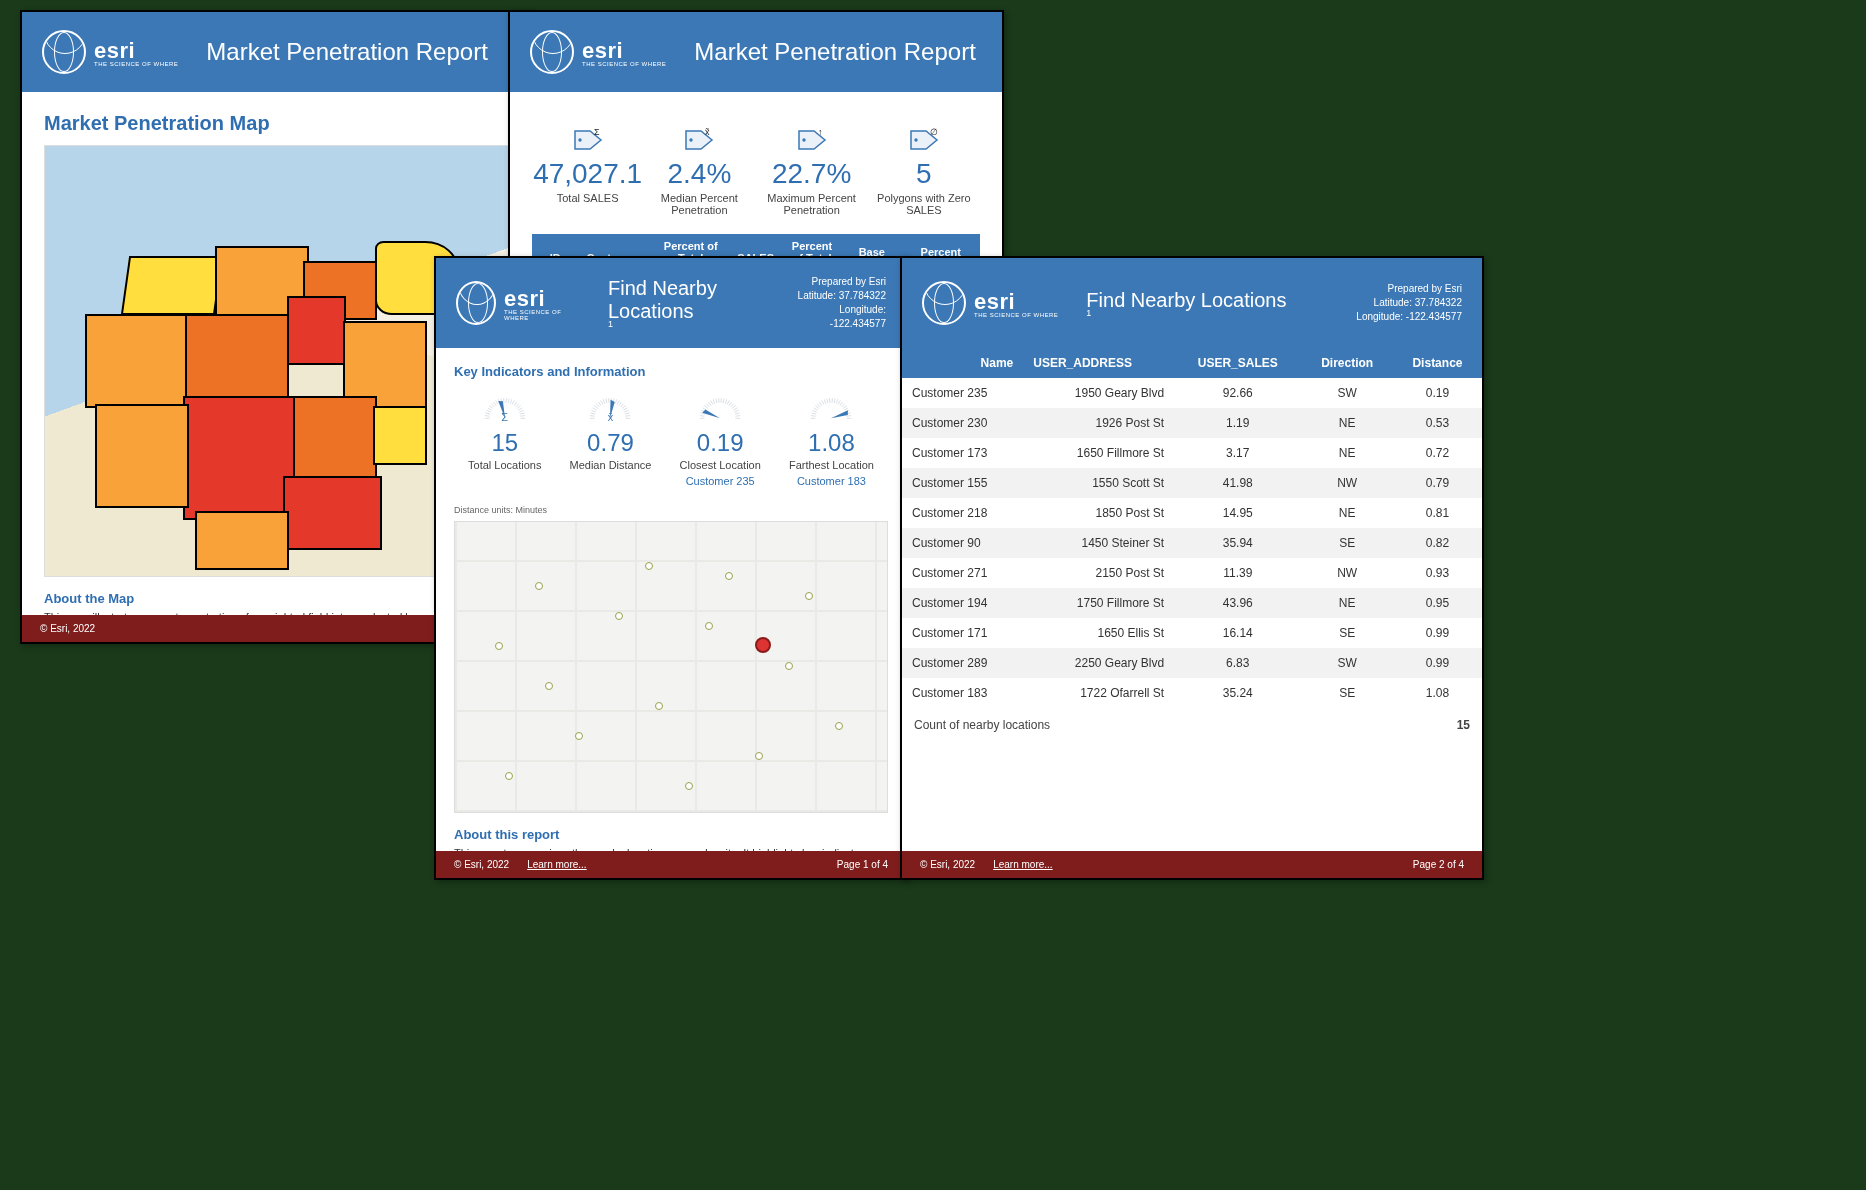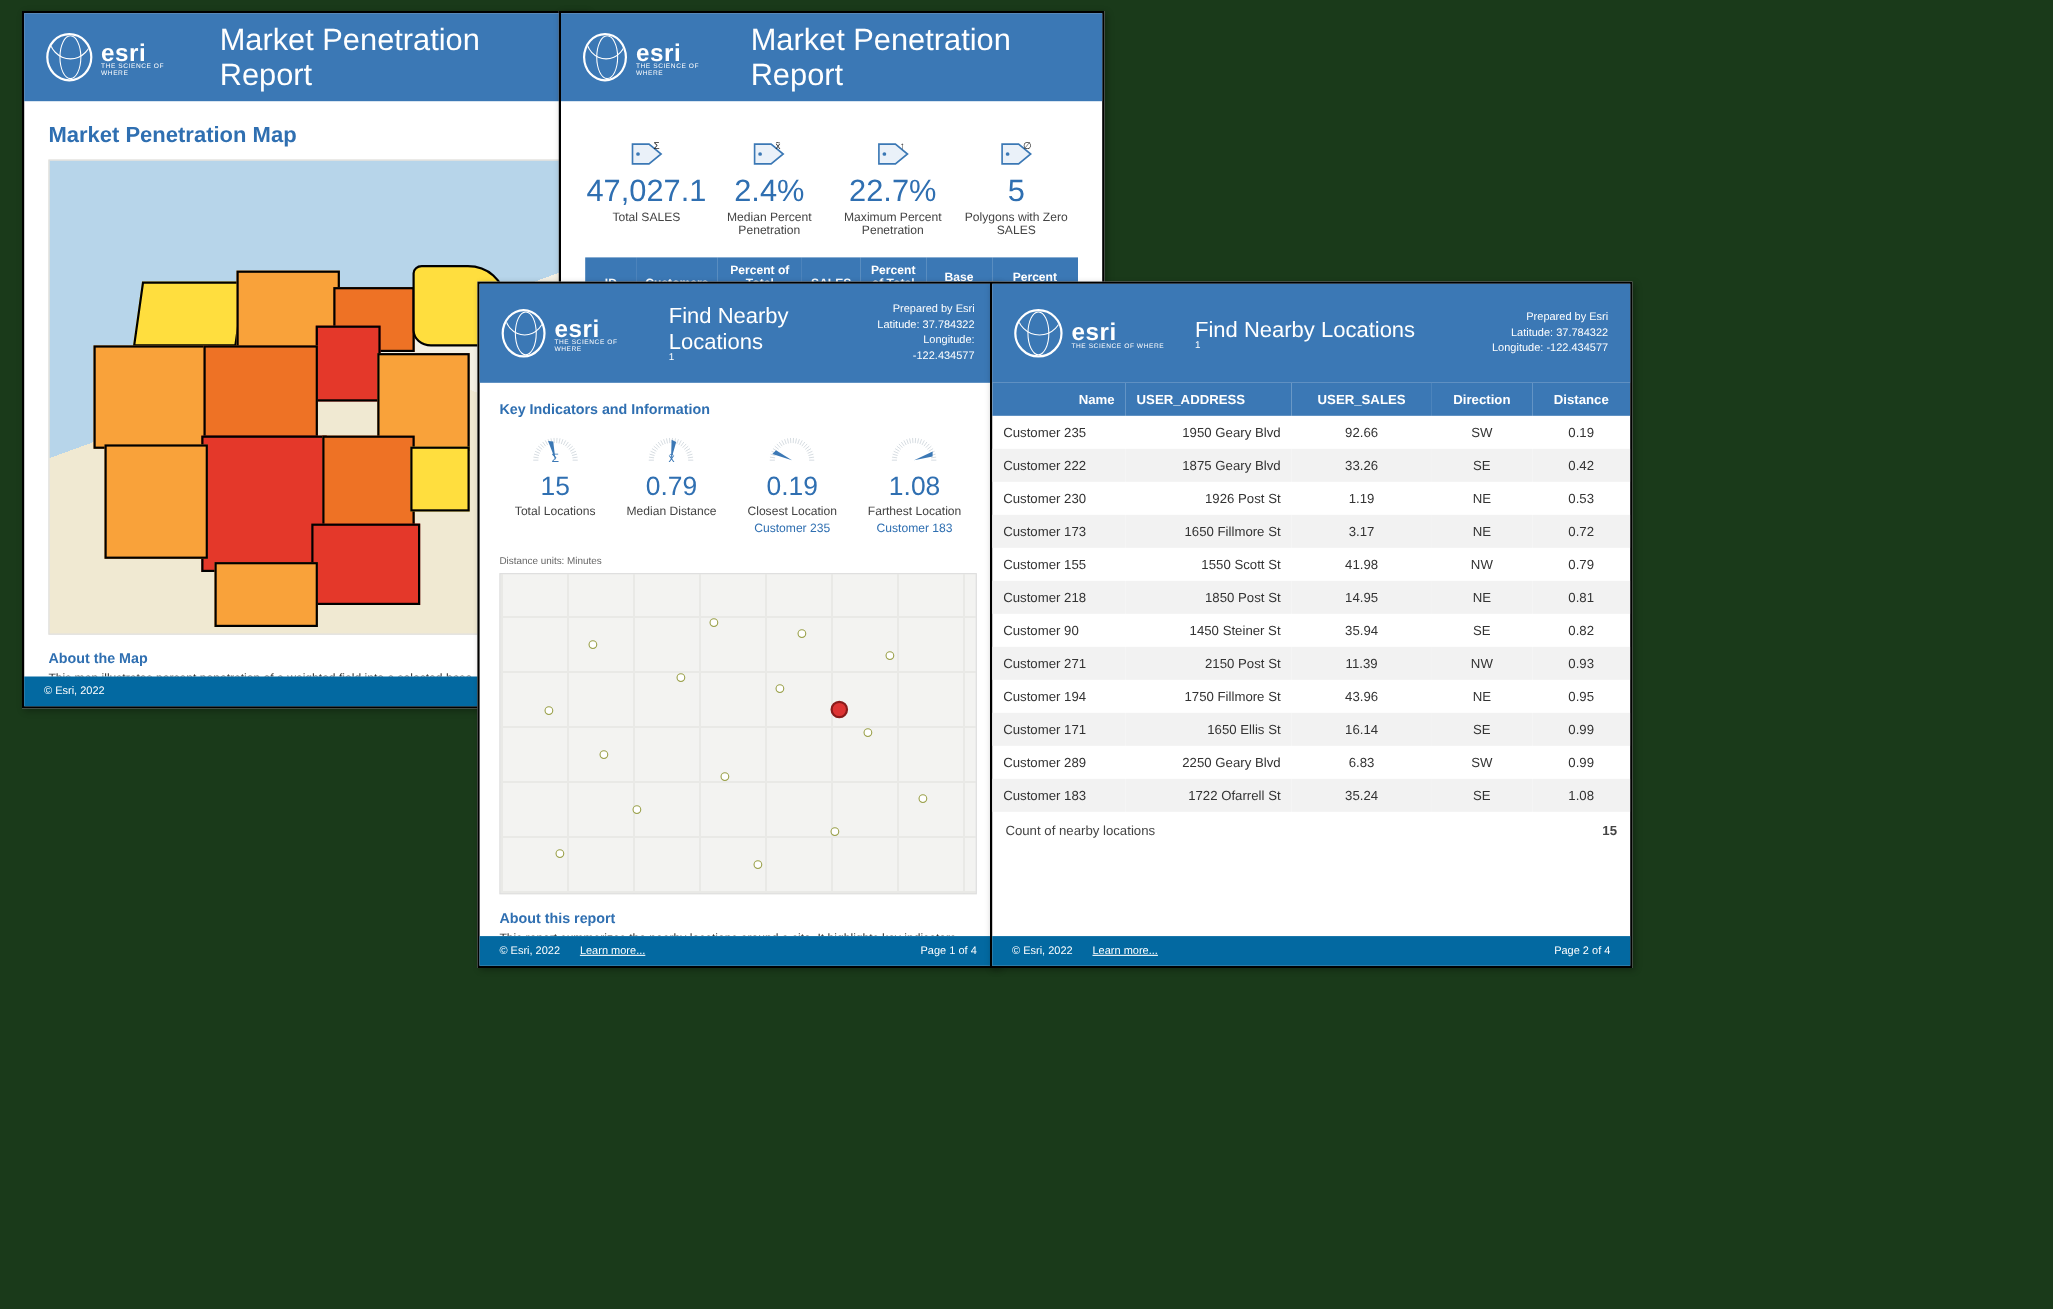--- a/index.html
+++ b/index.html
@@ -22,38 +22,38 @@
     width:40px;height:40px;border-radius:50%;border:2px solid #fff;
     position:relative; overflow:hidden;
   }
   .globe::before, .globe::after{
     content:"";position:absolute;border:1px solid #fff;
   }
   .globe::before{width:100%;height:100%;border-radius:50%;top:-50%;left:0;}
   .globe::after{width:18px;height:38px;border-radius:50%;top:0;left:10px;}
   .esri-word{font-size:22px;font-weight:600;letter-spacing:.5px;}
   .tagline{font-size:6px;letter-spacing:.5px;margin-top:-3px;display:block;}
-  .report-title{font-size:28px;font-weight:400;}
+  .report-title{font-size:24px;font-weight:400;}
   .meta{margin-left:auto;text-align:right;font-size:10px;line-height:1.4;}
   .subnum{font-size:9px;margin-top:-4px;}
   .body{padding:18px 22px;flex:1;overflow:hidden;}
   .sect-title{color:#2f6fb1;font-weight:700;font-size:20px;margin:2px 0 10px;}
   .cards{display:flex;justify-content:space-around;text-align:center;margin:8px 0 18px;}
   .card{display:flex;flex-direction:column;align-items:center;}
   .card .glyph{height:34px;display:flex;align-items:flex-end;justify-content:center;margin-bottom:6px;}
   .card .val{color:#2f6fb1;font-size:28px;}
   .card .lbl{font-size:11px;color:#444;margin-top:2px;max-width:110px;}
   .card .link{color:#2f6fb1;font-size:11px;margin-top:4px;}
   .mini-table{width:100%;border-collapse:collapse;font-size:11px;}
   .mini-table thead th{background:#3b78b5;color:#fff;font-weight:600;padding:6px 8px;}
   .mini-table td{padding:6px 8px;text-align:center;border-bottom:1px solid #eee;}
   .mini-table td:first-child{text-align:left;}
   .about-t{color:#2f6fb1;font-weight:700;font-size:13px;margin:14px 0 4px;}
   .about-p{font-size:11px;color:#333;line-height:1.4;}
-  .footer{background:#0369a1;color:#fff;font-size:10px;padding:8px 18px;display:flex;align-items:flex-start;}
+  .footer{background:#7f1d1d;color:#fff;font-size:10px;padding:8px 18px;display:flex;align-items:flex-start;}
   .footer .lm{text-decoration:underline;margin-left:18px;}
   .footer .pg{margin-left:auto;}
   
   .choro{
     width:470px;height:430px;position:relative;background:#f4f0e4;border:1px solid #ddd;
     background-image:
       linear-gradient(160deg,#b7d5ea 0 45%, transparent 45%),
       linear-gradient(20deg,#f0e9d2 0 60%, transparent 60%);
   }
   .poly{position:absolute;border:2px solid #000;}
@@ -434,27 +434,20 @@
         </thead>
       <tbody id="p4body">
           <tr>
             <td>Customer  235</td>
             <td>1950 Geary Blvd</td>
             <td>92.66</td>
             <td>SW</td>
             <td>0.19</td>
           </tr>
           <tr>
-            <td>Customer  222</td>
-            <td>1875 Geary Blvd</td>
-            <td>33.26</td>
-            <td>SE</td>
-            <td>0.42</td>
-          </tr>
-          <tr>
             <td>Customer  230</td>
             <td>1926 Post St</td>
             <td>1.19</td>
             <td>NE</td>
             <td>0.53</td>
           </tr>
           <tr>
             <td>Customer  173</td>
             <td>1650 Fillmore St</td>
             <td>3.17</td>

